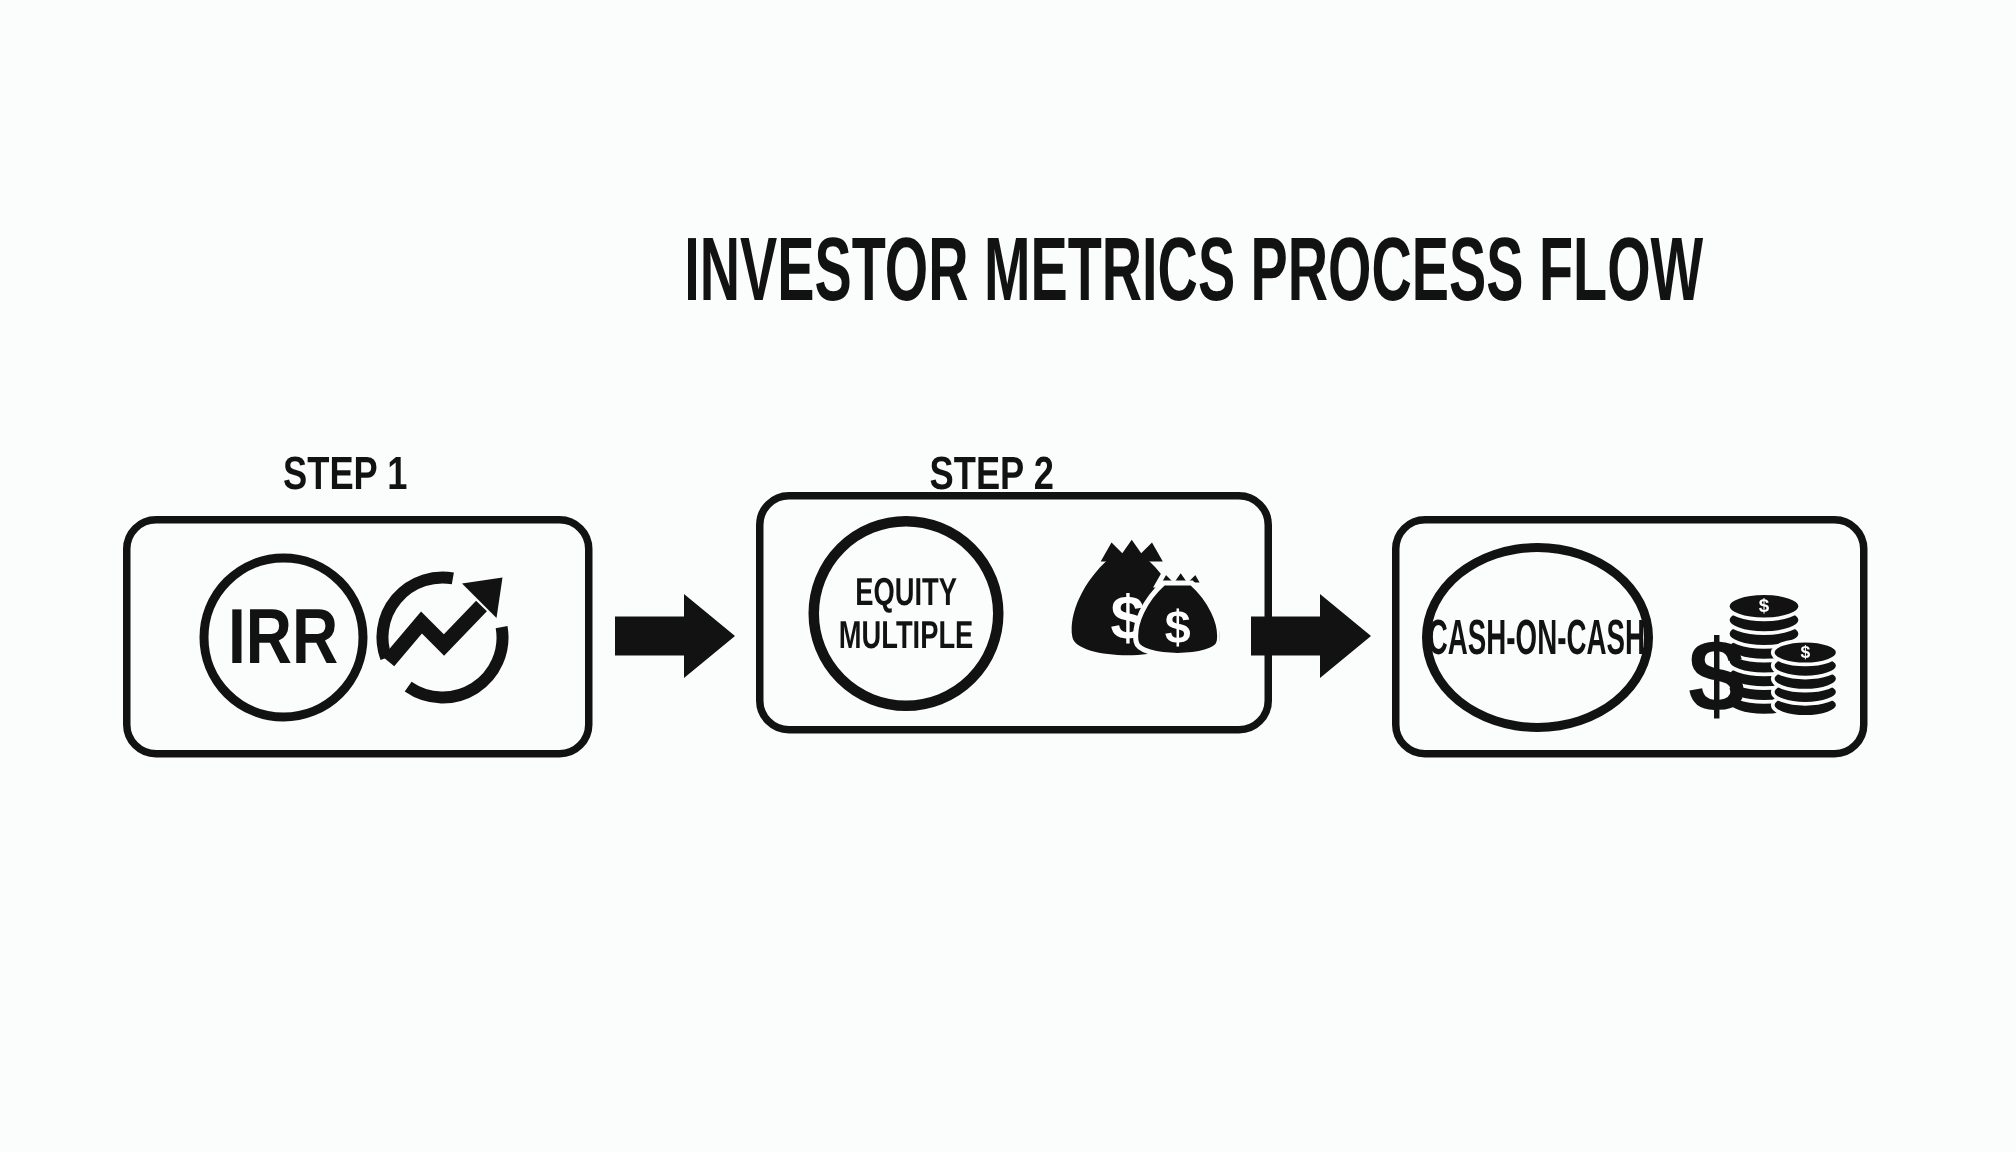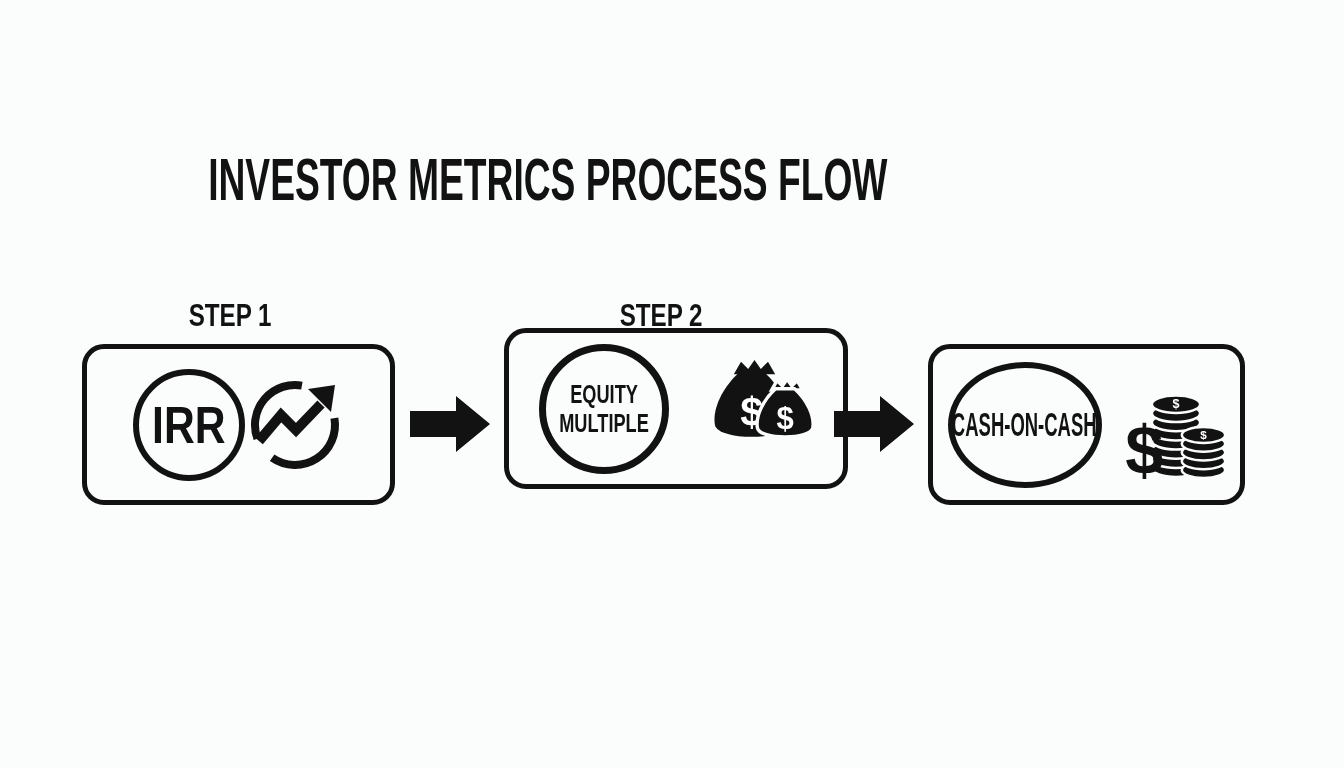--- a/index.html
+++ b/index.html
@@ -3,21 +3,21 @@
 <meta charset="utf-8">
 <style>
   * { margin:0; padding:0; box-sizing:border-box; }
   html,body { width:1344px; height:768px; }
   body { font-family:"Liberation Sans", sans-serif; background:#fbfcfc; color:#121212; overflow:hidden; }
 
   .canvas { position:relative; width:1344px; height:768px; background:#fbfcfc; }
 
   .cond { display:inline-block; font-weight:700; transform-origin:50% 50%; white-space:nowrap; color:#121212; }
 
-  .title { position:absolute; left:0; right:0; top:150px; text-align:left; line-height:1; }
+  .title { position:absolute; left:0; right:0; top:150px; text-align:right; line-height:1; }
   .title .cond { font-size:60px; transform:scaleX(0.62); letter-spacing:0px; }
 
   .step-label { position:absolute; top:297px; height:38px; text-align:center; line-height:38px; }
   .step-label .cond { font-size:31px; transform:scaleX(0.78); }
   .step-label-1 { left:74px;  width:313px; }
   .step-label-2 { left:504px; width:314px; }
   .step-label-3 { left:928px; width:317px; }
 
   .step-box { position:absolute; height:161px; border:5px solid #121212; border-radius:22px;
               background:#fbfcfc; display:flex; align-items:center; justify-content:center; }

